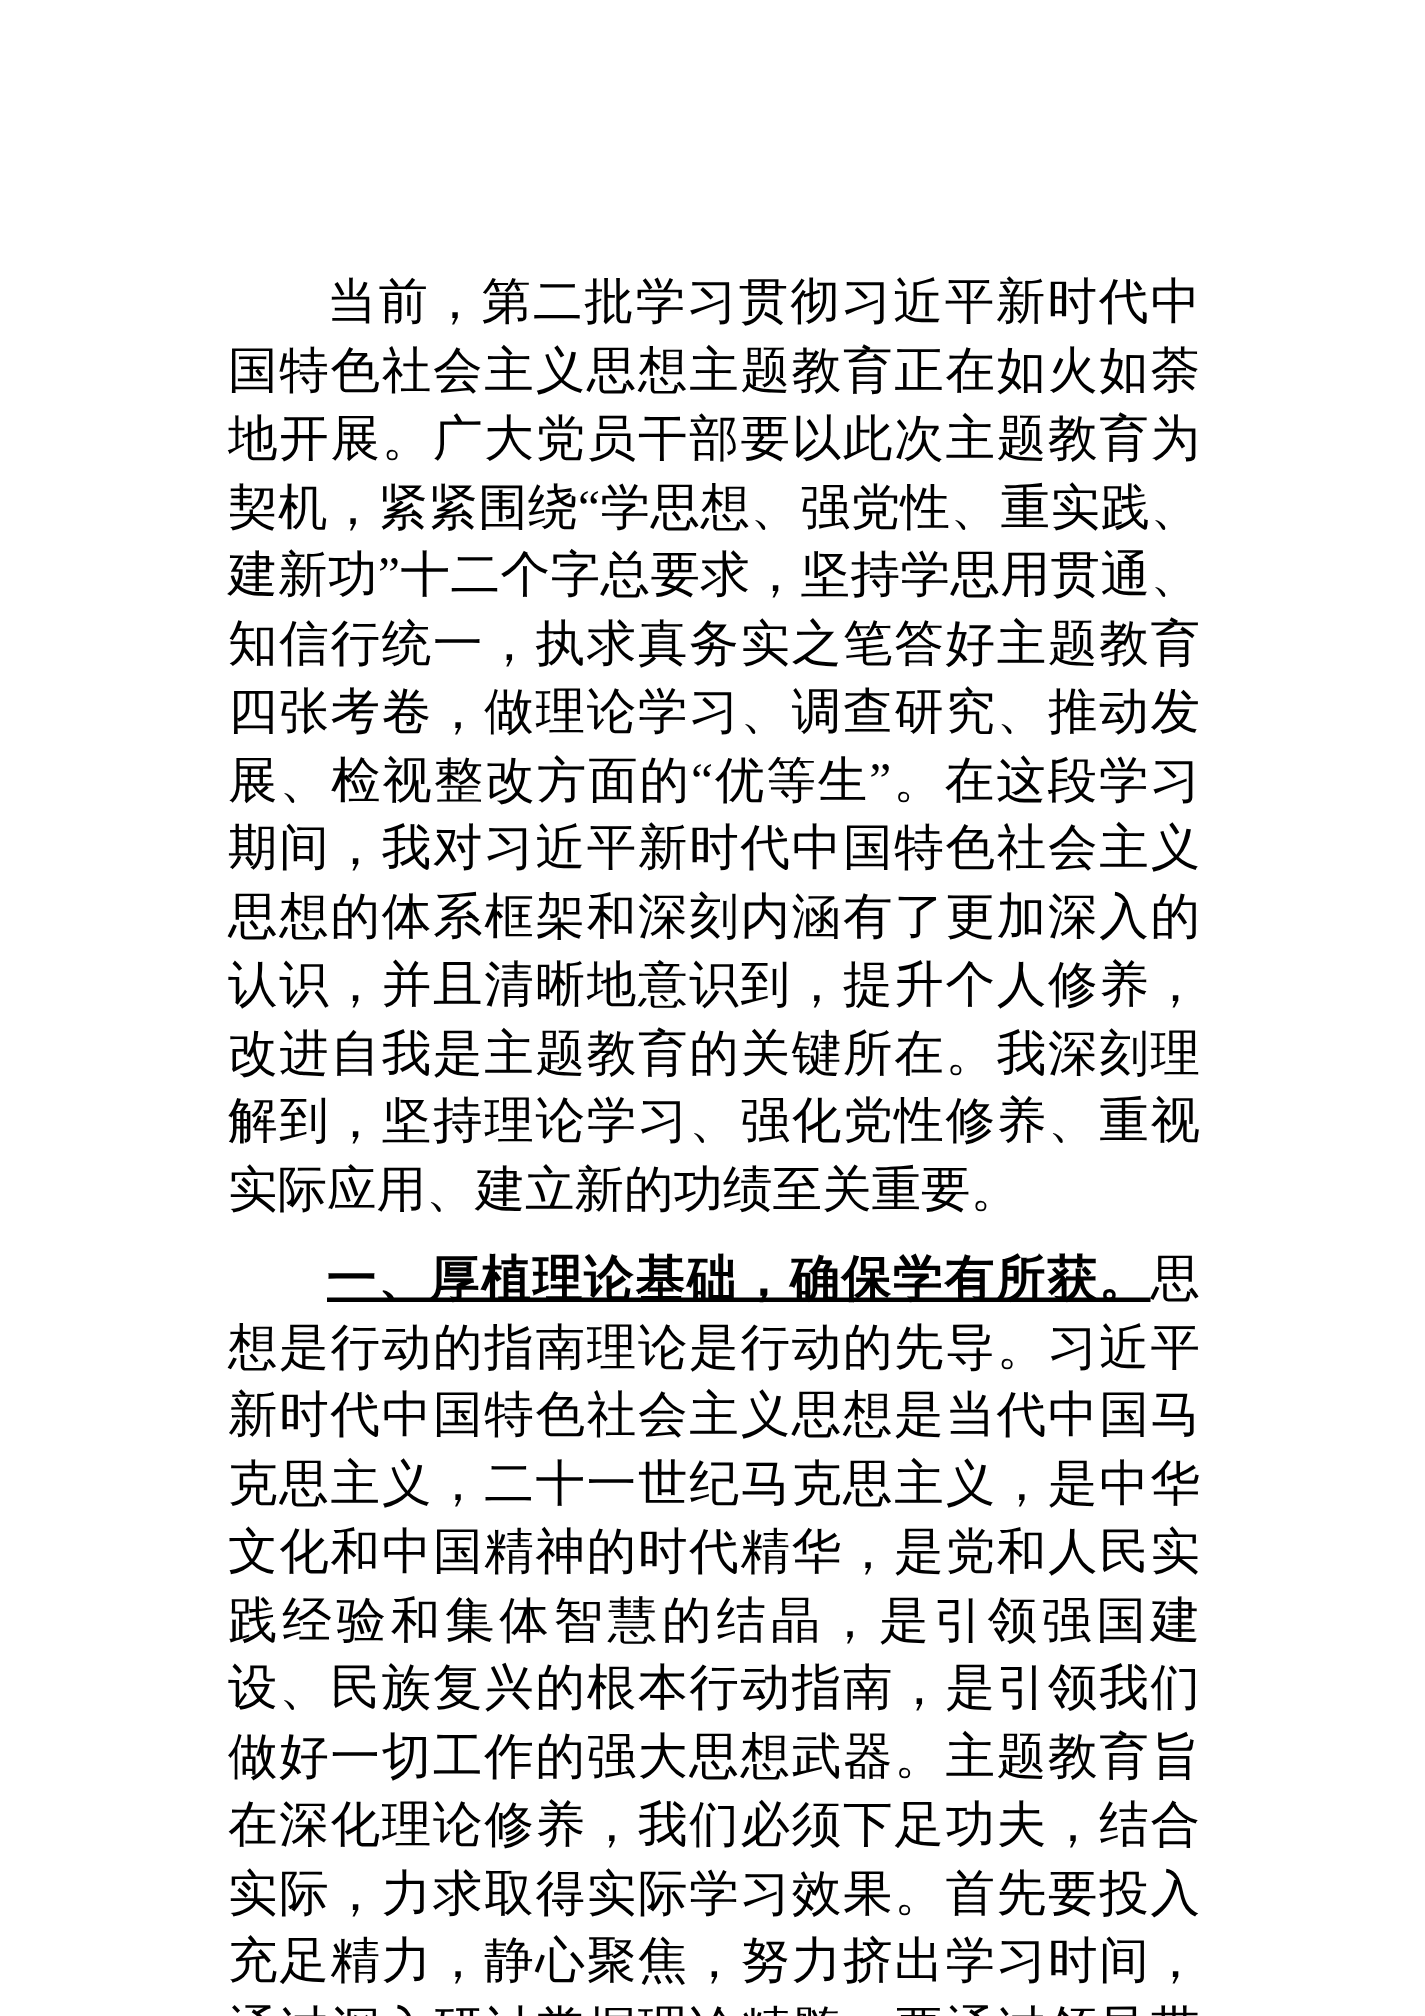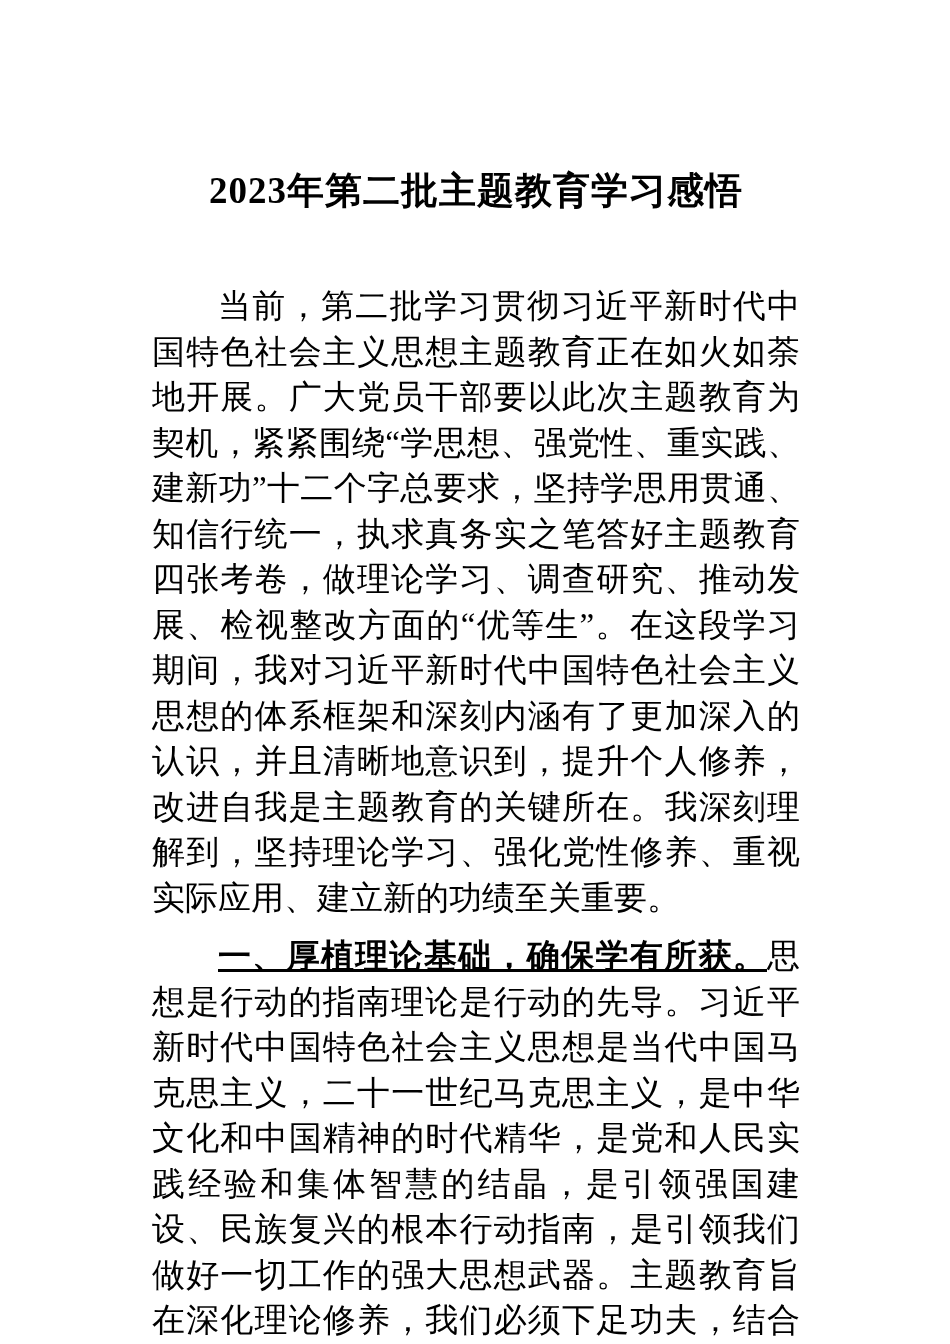--- a/index.html
+++ b/index.html
@@ -40,18 +40,17 @@
   .para-lead {
     font-weight: bold;
     font-family: "Liberation Sans", sans-serif;
     text-decoration: underline;
   }
 </style>
 </head>
 <body>
 
 <div class="page">
-  <h1 class="doc-title">2023年第二批主题教育学习感悟</h1>
 
   <p class="para">当前，第二批学习贯彻习近平新时代中国特色社会主义思想主题教育正在如火如荼地开展。广大党员干部要以此次主题教育为契机，紧紧围绕“学思想、强党性、重实践、建新功”十二个字总要求，坚持学思用贯通、知信行统一，执求真务实之笔答好主题教育四张考卷，做理论学习、调查研究、推动发展、检视整改方面的“优等生”。在这段学习期间，我对习近平新时代中国特色社会主义思想的体系框架和深刻内涵有了更加深入的认识，并且清晰地意识到，提升个人修养，改进自我是主题教育的关键所在。我深刻理解到，坚持理论学习、强化党性修养、重视实际应用、建立新的功绩至关重要。</p>
 
   <p class="para"><span class="para-lead">一、厚植理论基础，确保学有所获。</span><span>思想是行动的指南理论是行动的先导。习近平新时代中国特色社会主义思想是当代中国马克思主义，二十一世纪马克思主义，是中华文化和中国精神的时代精华，是党和人民实践经验和集体智慧的结晶，是引领强国建设、民族复兴的根本行动指南，是引领我们做好一切工作的强大思想武器。主题教育旨在深化理论修养，我们必须下足功夫，结合实际，力求取得实际学习效果。首先要投入充足精力，静心聚焦，努力挤出学习时间，通过深入研讨掌握理论精髓。要通过领导带头学、鼓励集体</span></p>
 </div>
 
 </body></html>

